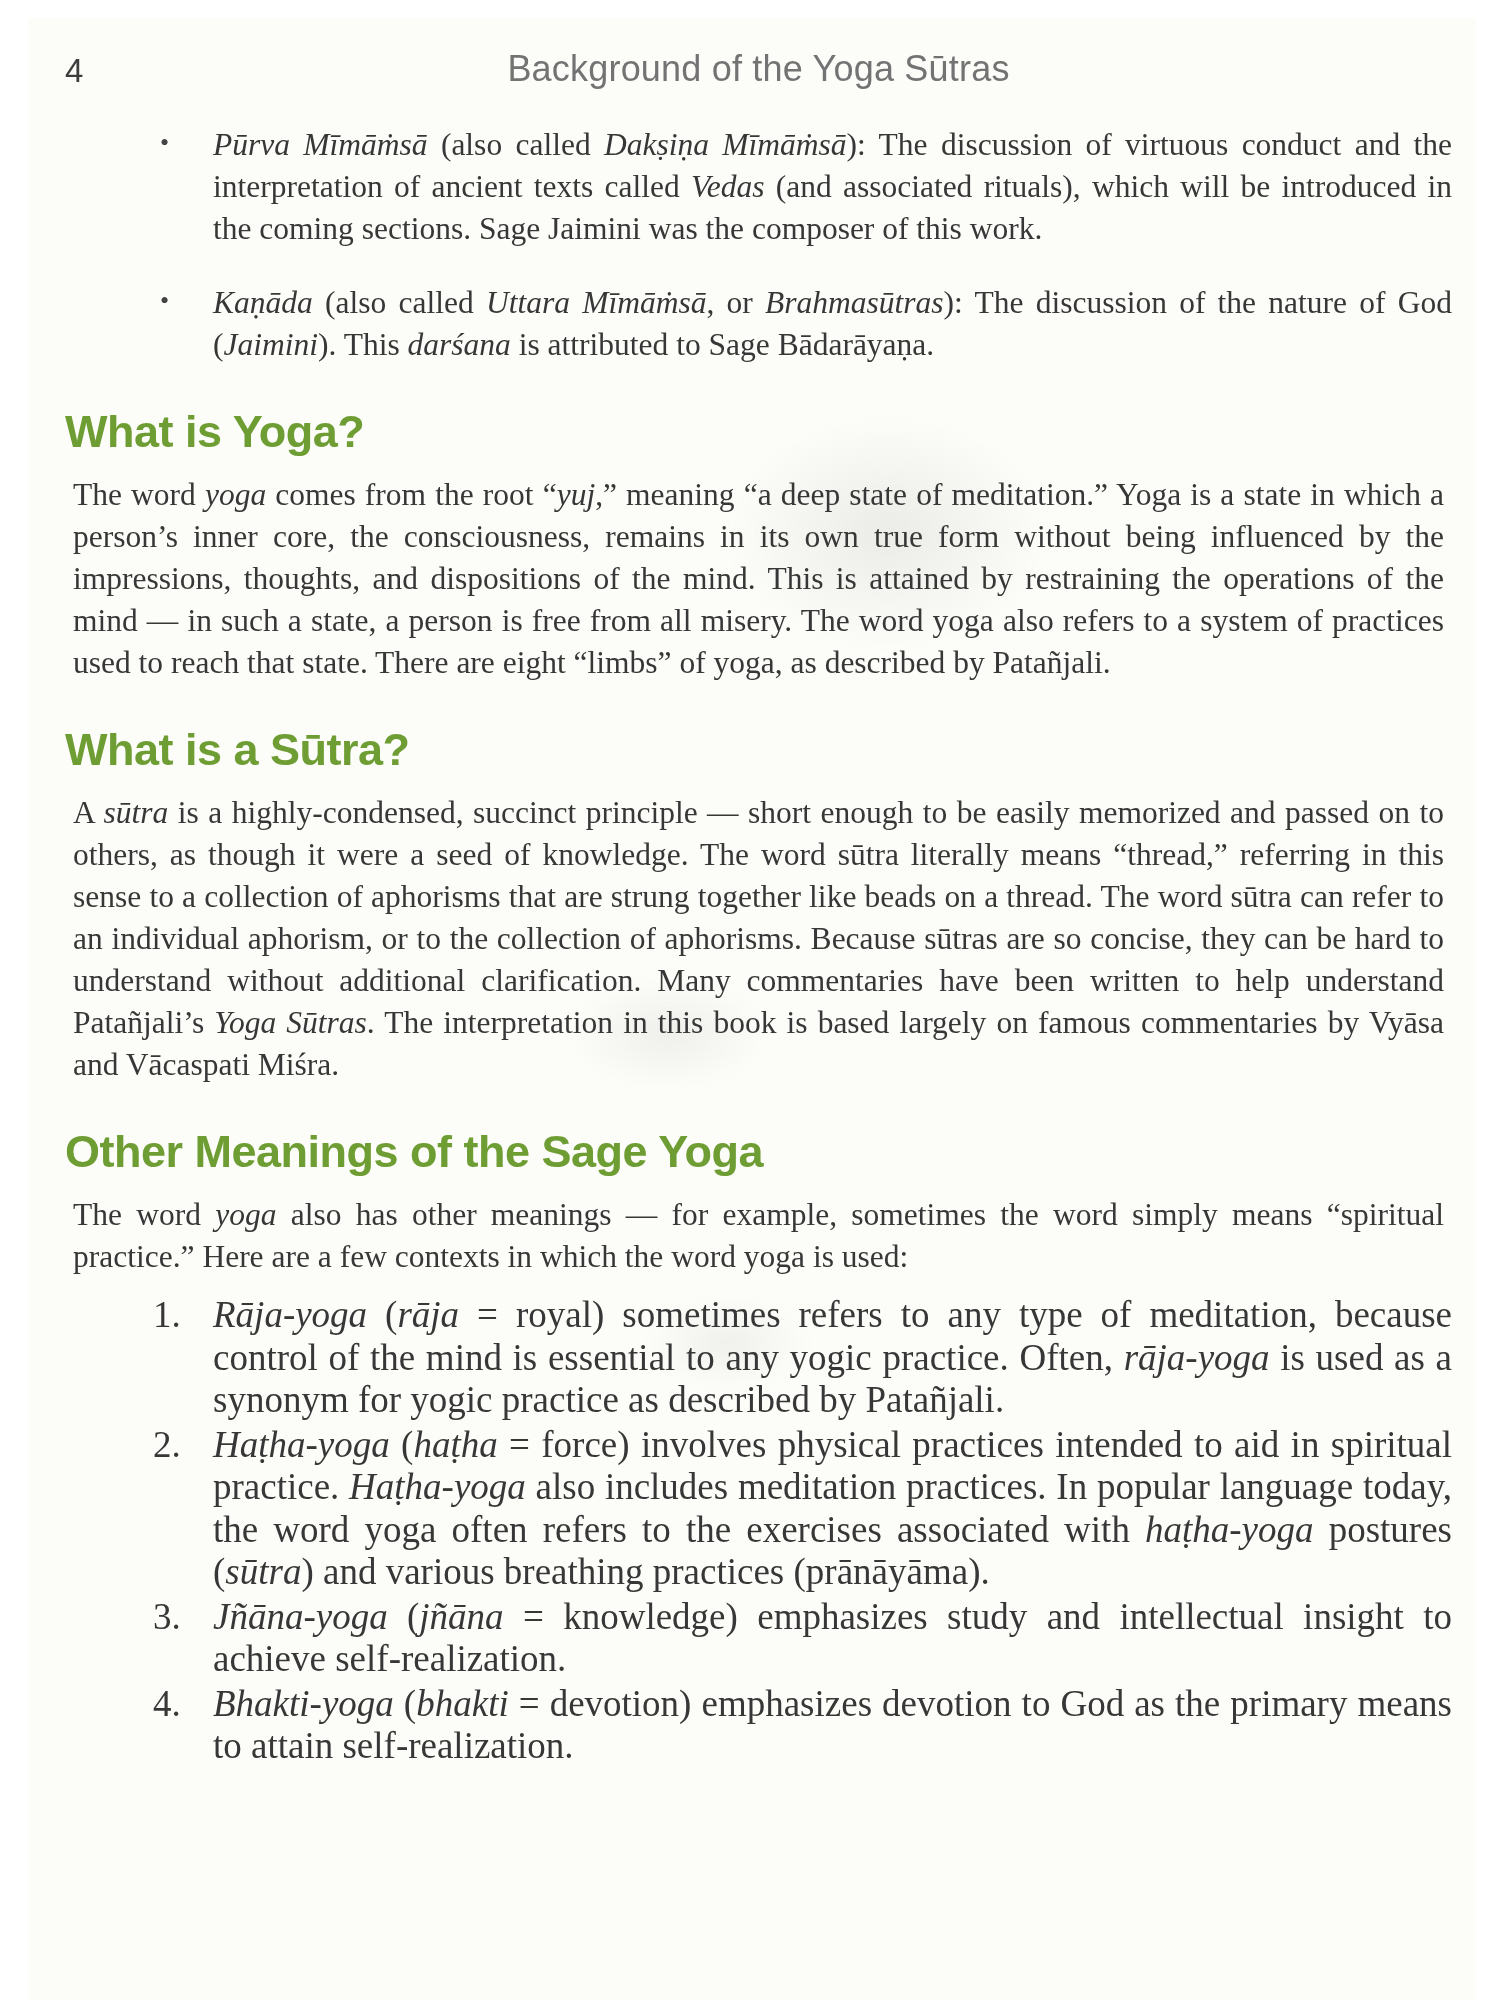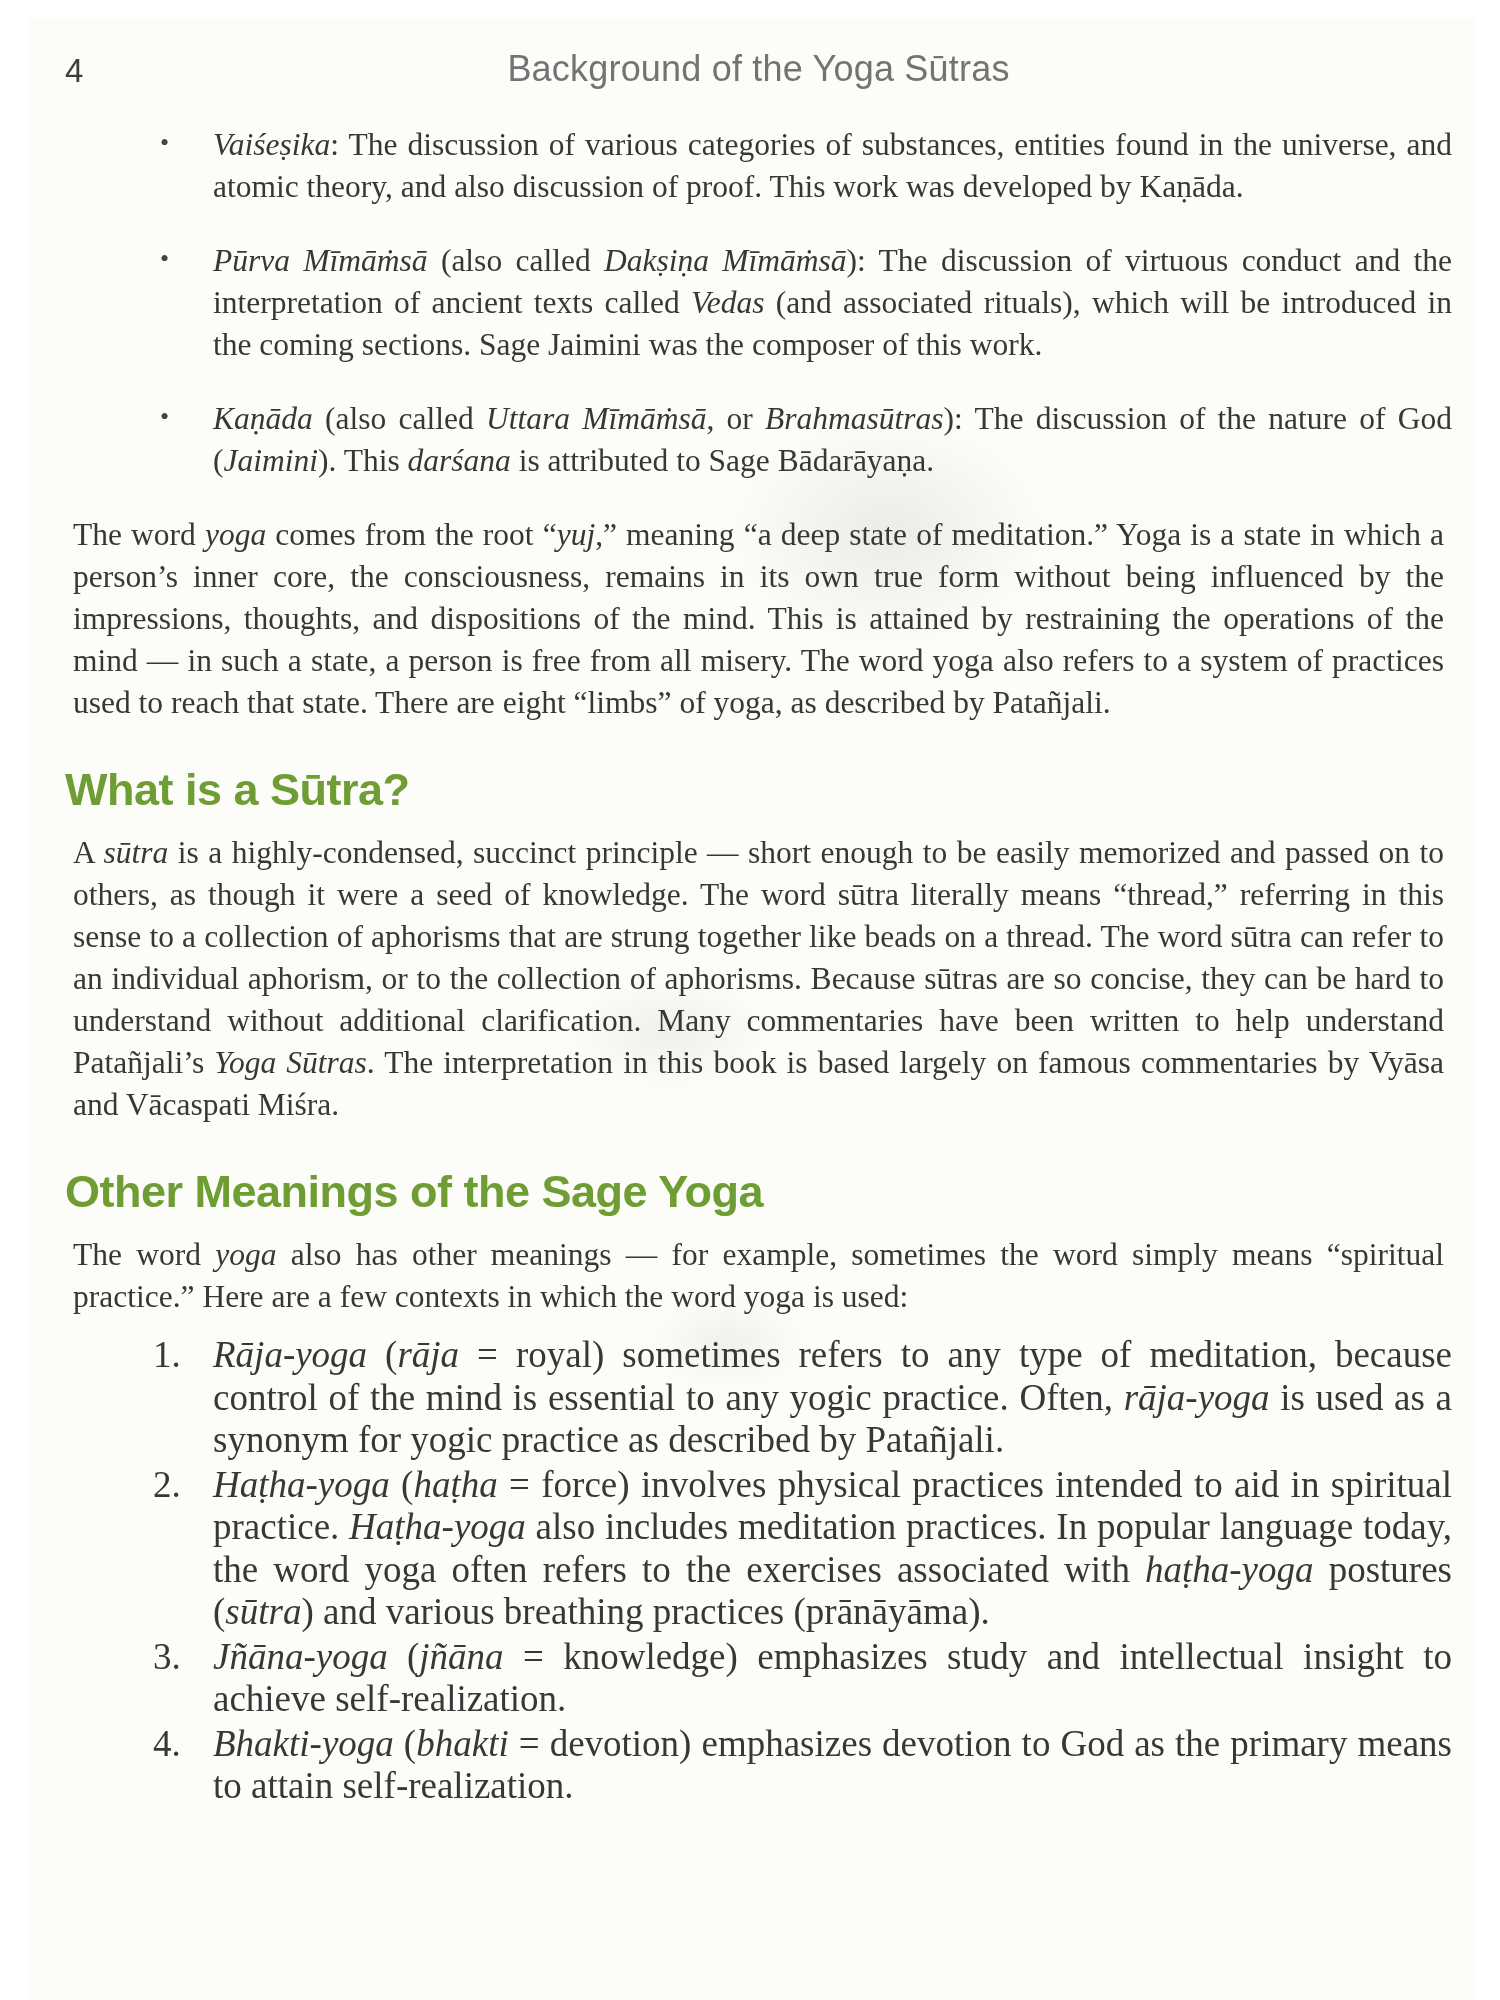--- a/index.html
+++ b/index.html
@@ -77,26 +77,26 @@
   <span class="bleed bleed-3"></span>
 
   <div class="content">
 
     <div class="page-header">
       <span class="page-num">4</span>
       <span class="running-head">Background of the Yoga Sūtras</span>
     </div>
 
     <ul class="bullets">
-      <li><span><i>Vaiśeṣika</i>: The discussion of various categories of substances, entities found in the universe, and atomic theory, and also discussion of proof. This work was developed by Kaṇāda.</span></li>
       <li><span><i>Pūrva Mīmāṁsā</i> (also called <i>Dakṣiṇa Mīmāṁsā</i>): The discussion of virtuous conduct and the interpretation of ancient texts called <i>Vedas</i> (and associated rituals), which will be introduced in the coming sections. Sage Jaimini was the composer of this work.</span></li>
       <li><span><i>Kaṇāda</i> (also called <i>Uttara Mīmāṁsā</i>, or <i>Brahmasūtras</i>): The discussion of the nature of God (<i>Jaimini</i>). This <i>darśana</i> is attributed to Sage Bādarāyaṇa.</span></li>
     </ul>
 
     <section>
+      <h2>What is Yoga?</h2>
       <p>The word <i>yoga</i> comes from the root “<i>yuj</i>,” meaning “a deep state of meditation.” Yoga is a state in which a person’s inner core, the consciousness, remains in its own true form without being influenced by the impressions, thoughts, and dispositions of the mind. This is attained by restraining the operations of the mind — in such a state, a person is free from all misery. The word yoga also refers to a system of practices used to reach that state. There are eight “limbs” of yoga, as described by Patañjali.</p>
     </section>
 
     <section>
       <h2>What is a Sūtra?</h2>
       <p>A <i>sūtra</i> is a highly-condensed, succinct principle — short enough to be easily memorized and passed on to others, as though it were a seed of knowledge. The word sūtra literally means “thread,” referring in this sense to a collection of aphorisms that are strung together like beads on a thread. The word sūtra can refer to an individual aphorism, or to the collection of aphorisms. Because sūtras are so concise, they can be hard to understand without additional clarification. Many commentaries have been written to help understand Patañjali’s <i>Yoga Sūtras</i>. The interpretation in this book is based largely on famous commentaries by Vyāsa and Vācaspati Miśra.</p>
     </section>
 
     <section>
       <h2>Other Meanings of the Sage Yoga</h2>

